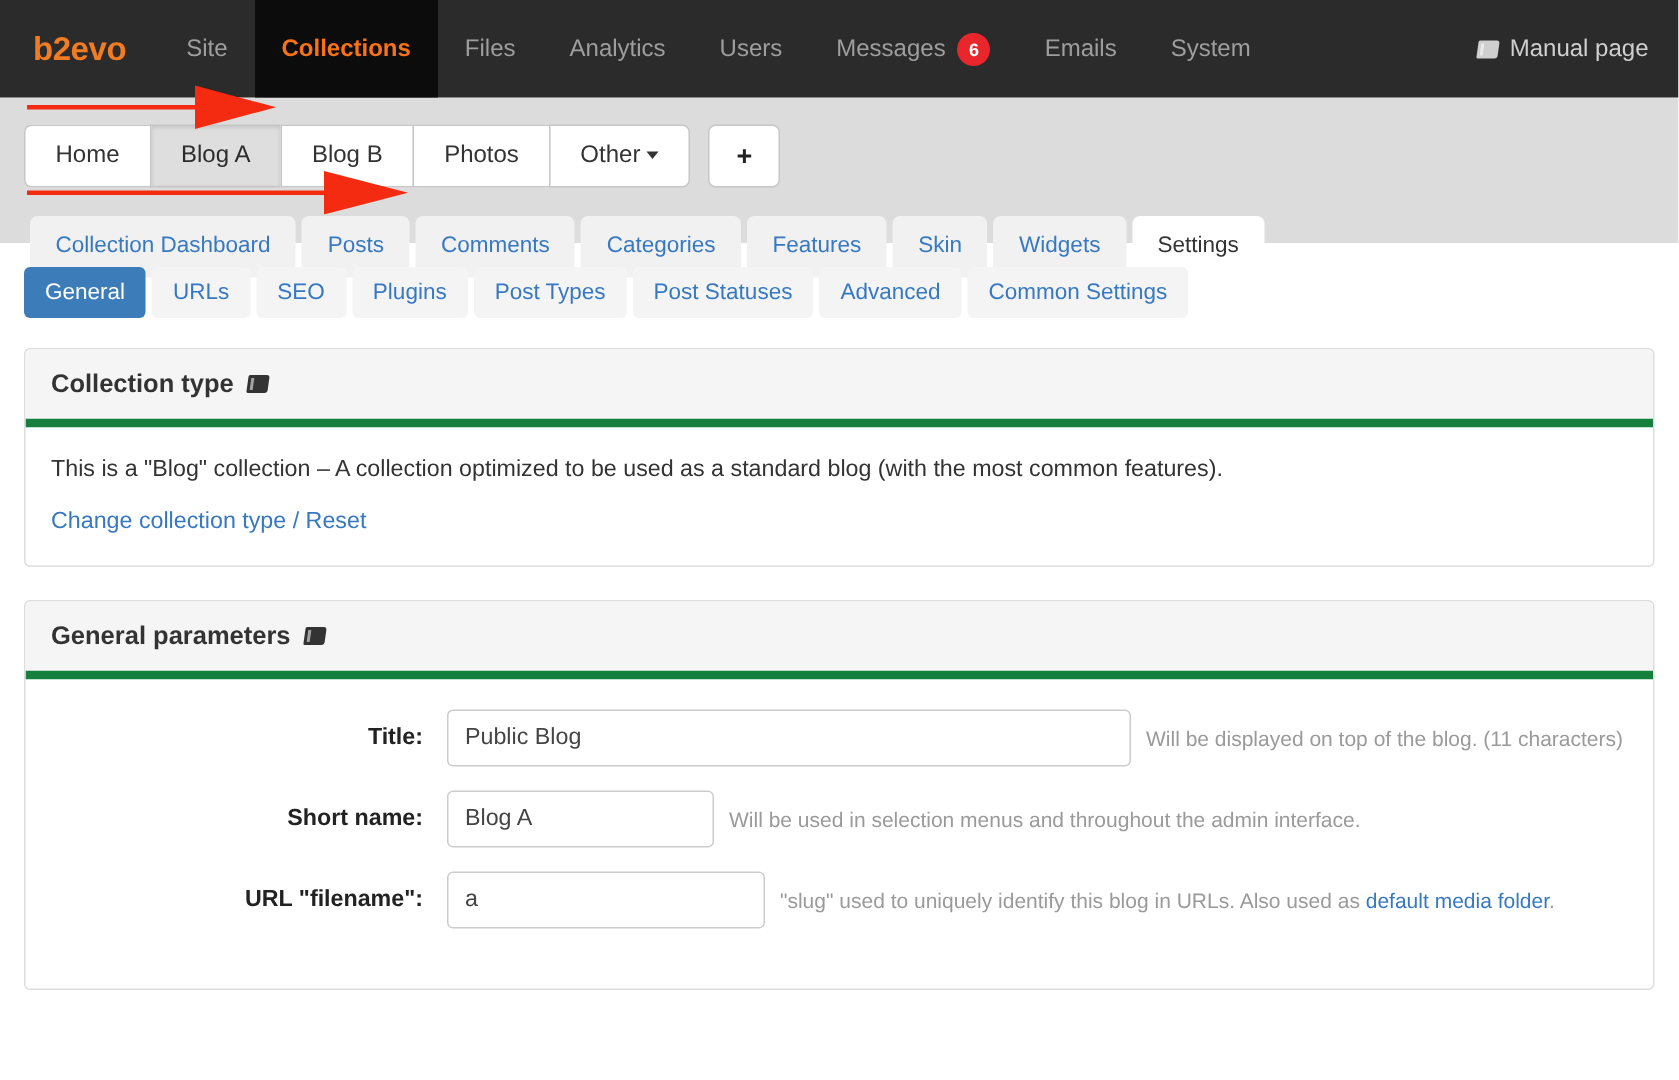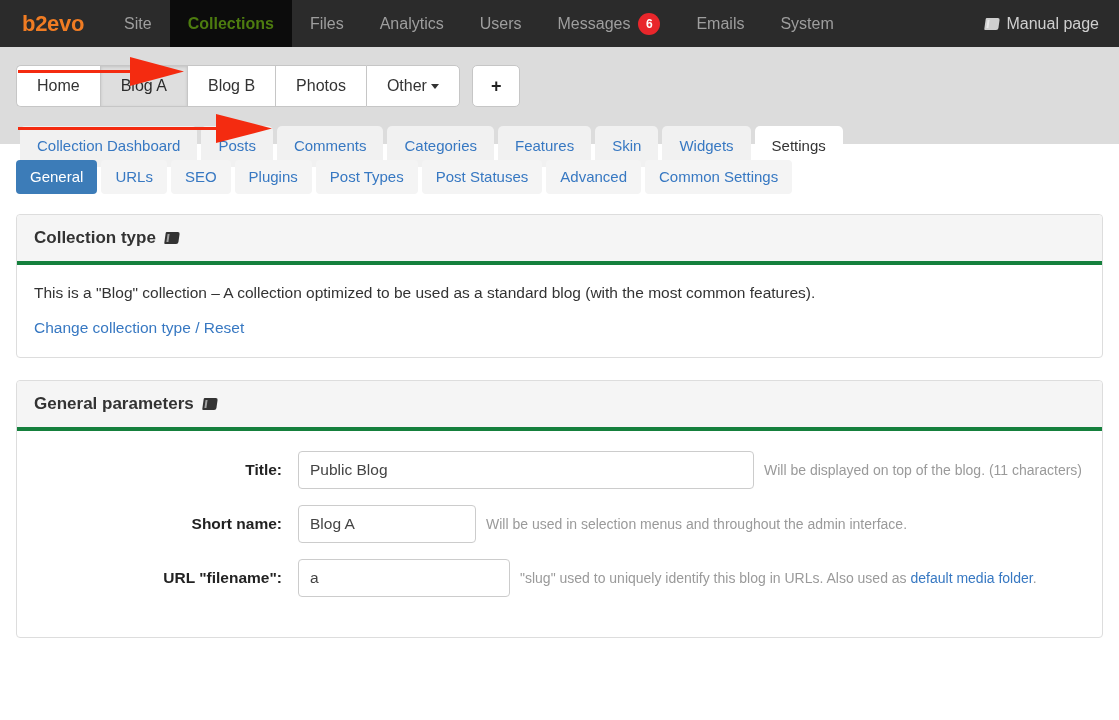--- a/index.html
+++ b/index.html
@@ -7,21 +7,21 @@
     margin: 0; padding: 0;
     width: 1119px; height: 720px;
     background: #ffffff;
     font-family: "Liberation Sans", sans-serif;
     overflow: hidden;
   }
 
   
   .topbar {
     position: relative;
-    height: 47px;
+    height: 65px;
     background: #2b2b2b;
     display: flex;
     align-items: stretch;
     color: #b8b8b8;
   }
   .brand {
     display: flex; align-items: center;
     padding: 0 22px 0 22px;
     font-size: 22px;
     font-weight: bold;
@@ -34,21 +34,21 @@
   }
   .topnav-item {
     display: flex; align-items: center;
     padding: 0 18px;
     font-size: 16px;
     color: #9e9e9e;
     white-space: nowrap;
   }
   .topnav-item.active {
     background: #0c0c0c;
-    color: #4d7c0f;
+    color: #f97316;
     font-weight: bold;
   }
   .badge {
     display: inline-flex;
     align-items: center; justify-content: center;
     min-width: 22px; height: 22px;
     margin-left: 8px;
     border-radius: 11px;
     background: #e8262b;
     color: #ffffff;
@@ -186,21 +186,21 @@
 
   
   .panel {
     border: 1px solid #dddddd;
     border-radius: 4px;
     background: #ffffff;
     margin-bottom: 22px;
   }
   .panel-head {
     background: #f5f5f5;
-    border-bottom: 4px solid #15803d;
+    border-bottom: 6px solid #15803d;
     border-radius: 4px 4px 0 0;
     padding: 13px 17px;
     font-size: 17px;
     font-weight: bold;
     color: #333333;
     display: flex;
     align-items: center;
   }
   .panel-head .book-icon { color: #333333; margin-left: 9px; margin-right: 0; }
   .panel-body {

